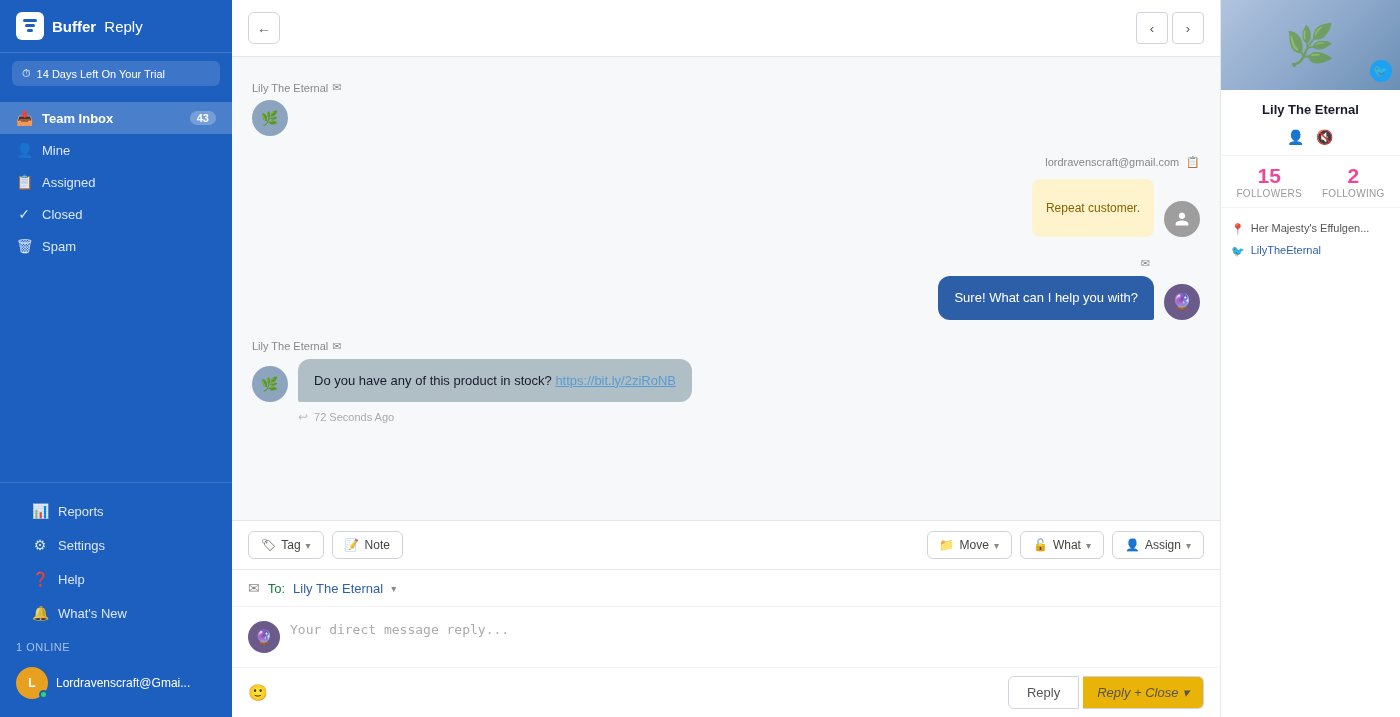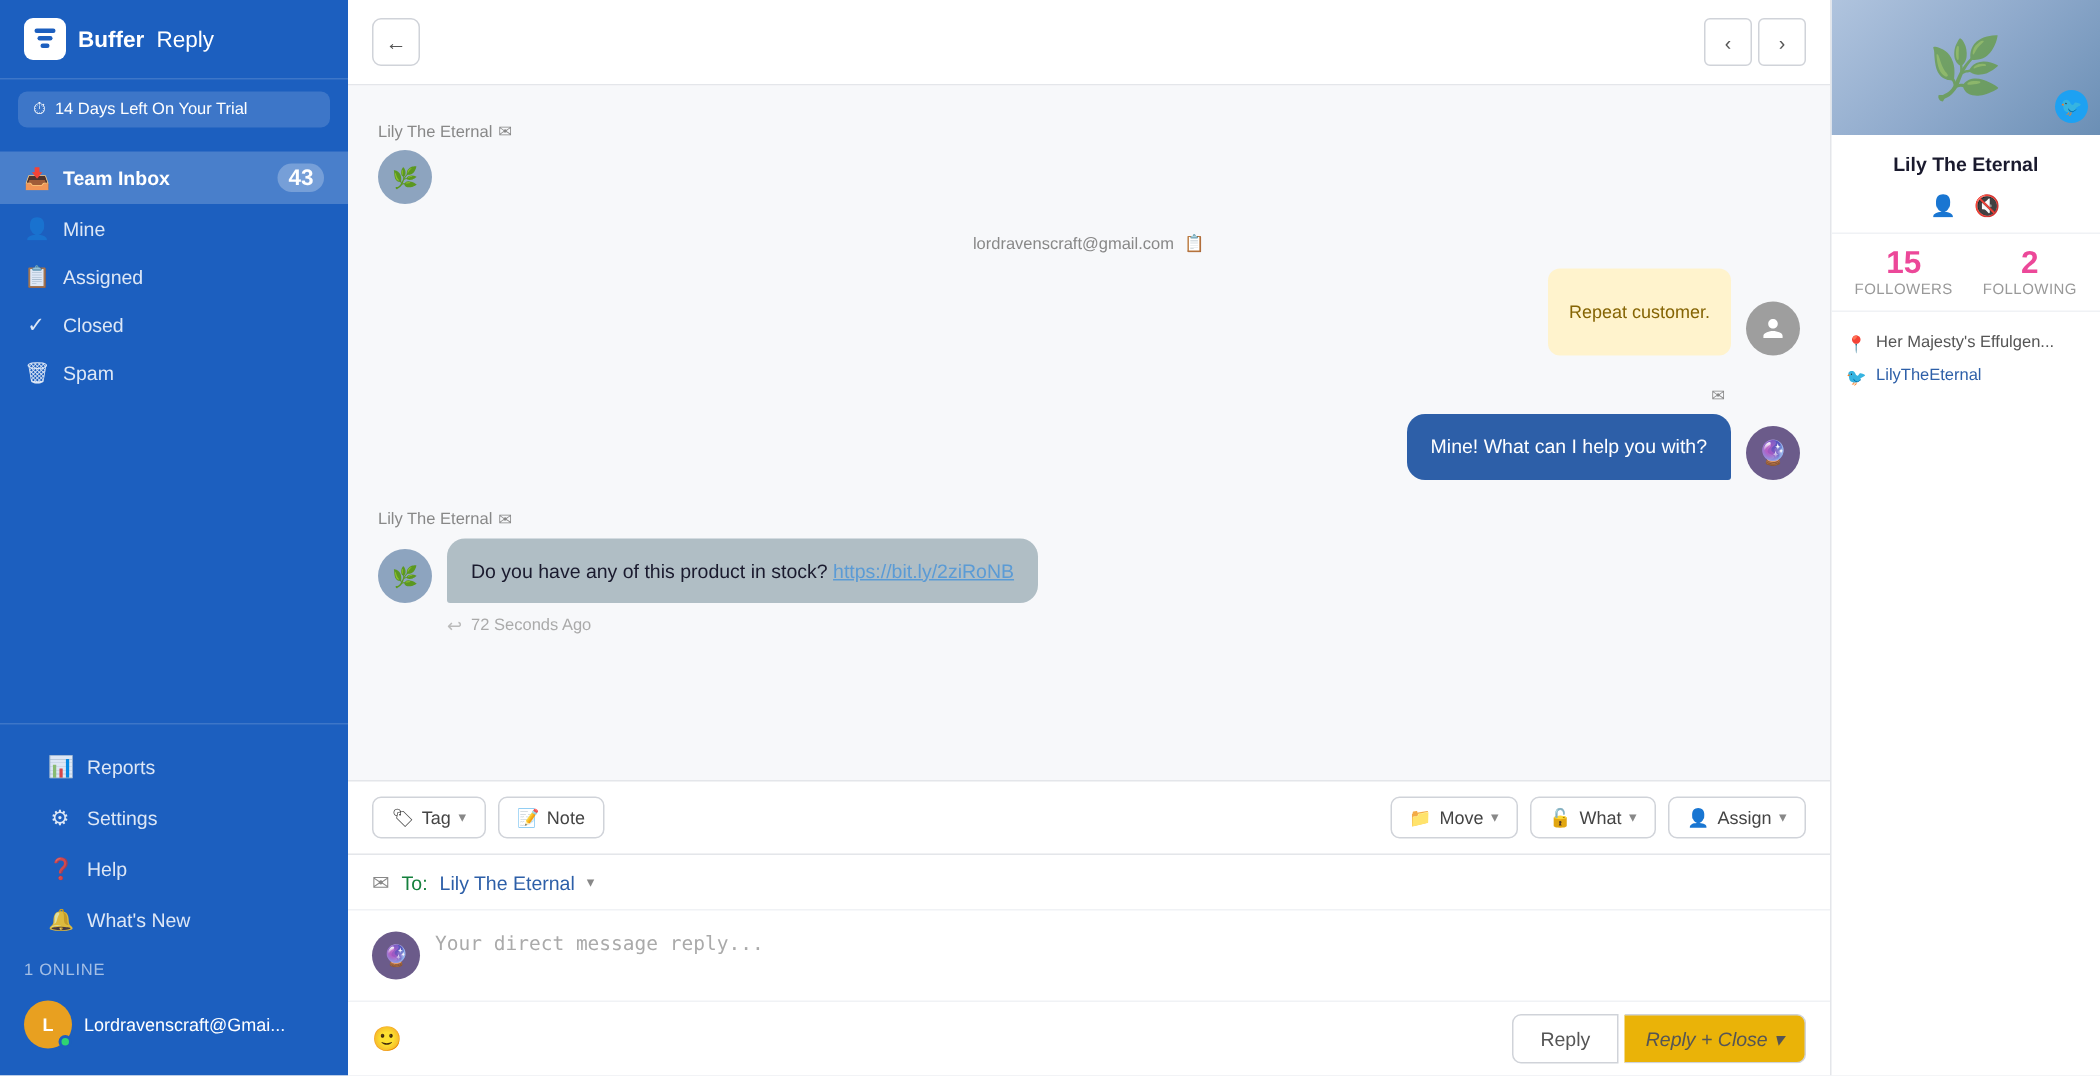--- a/index.html
+++ b/index.html
@@ -63,21 +63,21 @@
       border-radius: 0;
       position: relative;
     }
     .nav-item.active { background: rgba(255,255,255,0.2); color: white; font-weight: 600; }
     .nav-item .badge {
       margin-left: auto;
       background: rgba(255,255,255,0.25);
       color: white;
       border-radius: 10px;
       padding: 1px 7px;
-      font-size: 15px;
+      font-size: 11px;
       font-weight: 700;
     }
     .nav-icon { width: 16px; text-align: center; font-size: 14px; }
     .sidebar-bottom { padding: 12px 16px; border-top: 1px solid rgba(255,255,255,0.15); }
     .user-avatar-small {
       width: 32px; height: 32px; border-radius: 50%;
       background: #e8a020;
       display: flex; align-items: center; justify-content: center;
       color: white; font-size: 12px; font-weight: 600;
       position: relative;
@@ -178,21 +178,21 @@
       border-radius: 12px 12px 2px 12px;
     }
     .message-bubble.system-note {
       background: #fff3cd;
       color: #856404;
       border-radius: 8px;
       font-size: 12px;
       padding: 20px 14px;
     }
     .sender-info {
-      text-align: center;
+      text-align: right;
       font-size: 11px;
       color: #888;
       margin-bottom: 4px;
     }
     .message-link { color: #5b9bd5; text-decoration: underline; }
     .message-meta {
       font-size: 11px; color: #aaa;
       display: flex; align-items: center; gap: 6px;
       padding-left: 46px;
       margin-top: 2px;
@@ -490,21 +490,21 @@
 
     <div class="message-group">
       <div class="message-sender-label" style="justify-content:flex-end;padding-right:50px;">
         <span>✉</span>
       </div>
       <div class="message-row right">
         <div class="message-avatar agent">
           <span style="font-size:16px;">🔮</span>
         </div>
         <div class="message-bubble agent">
-          <span>Mine! What can I help you with?</span>
+          <span>Sure! What can I help you with?</span>
         </div>
       </div>
     </div>
 
     <div class="message-group">
       <div class="message-sender-label">
         <span>Lily The Eternal</span>
         <span>✉</span>
       </div>
       <div class="message-row">

